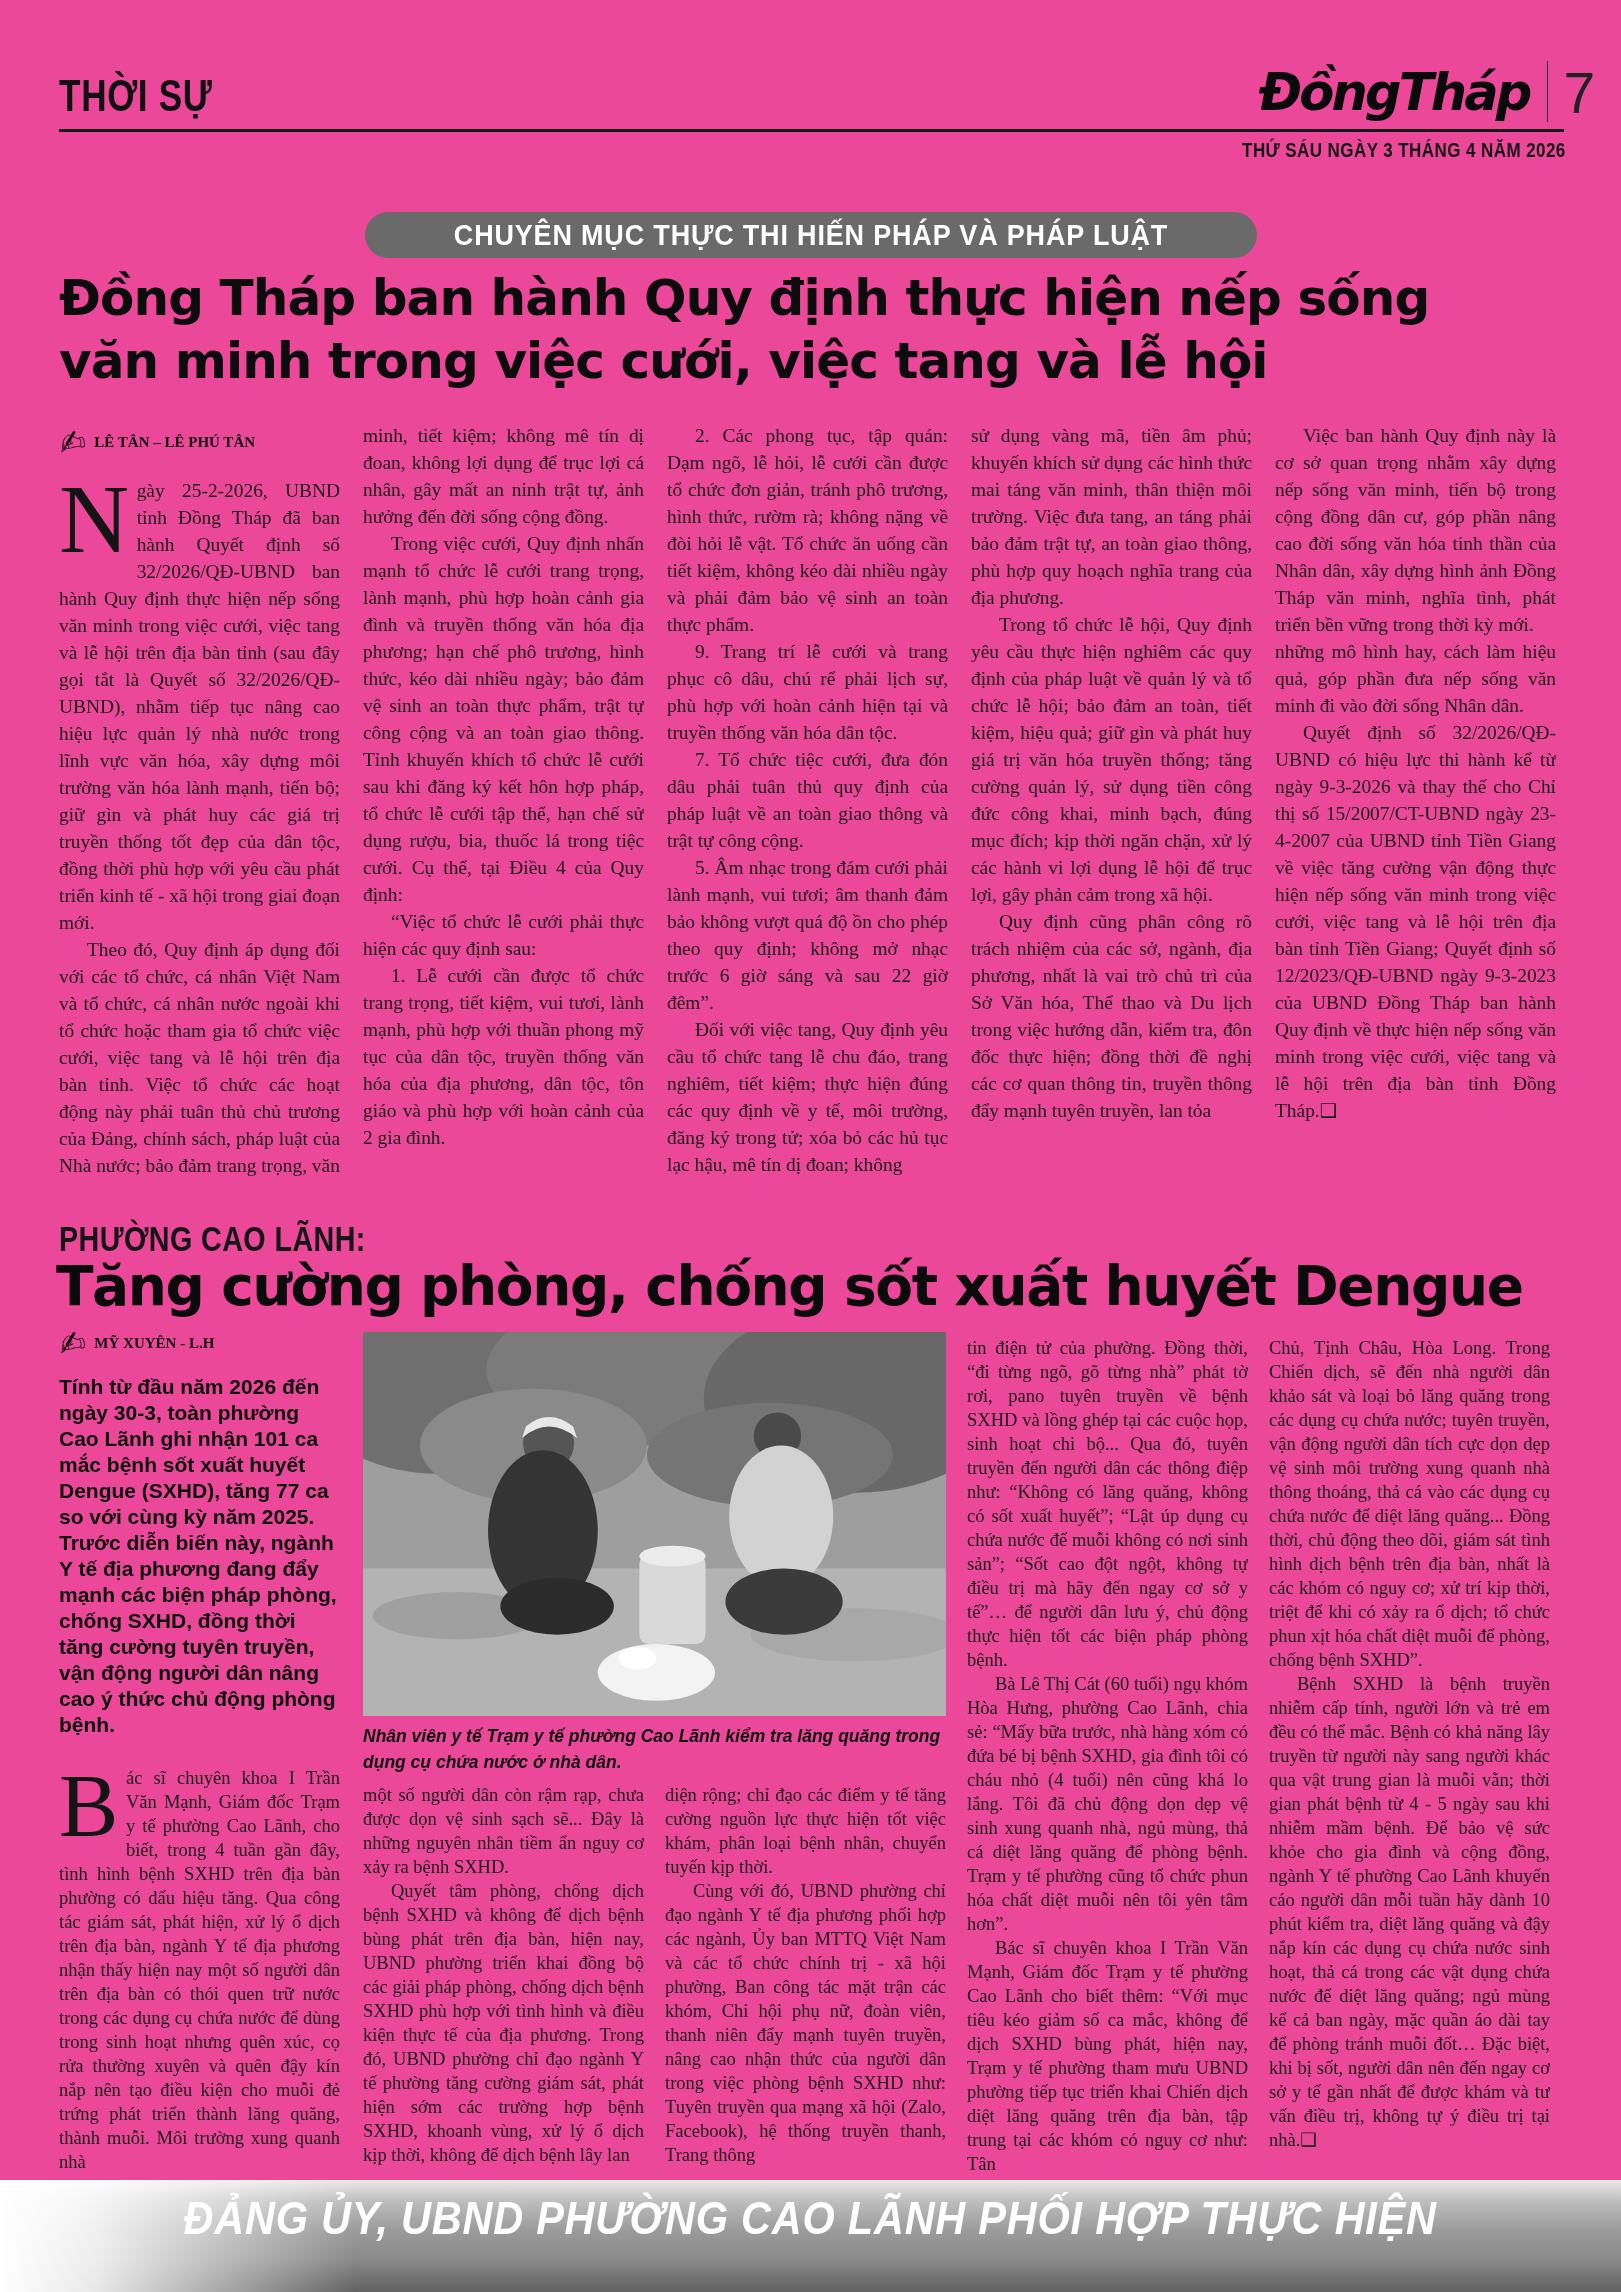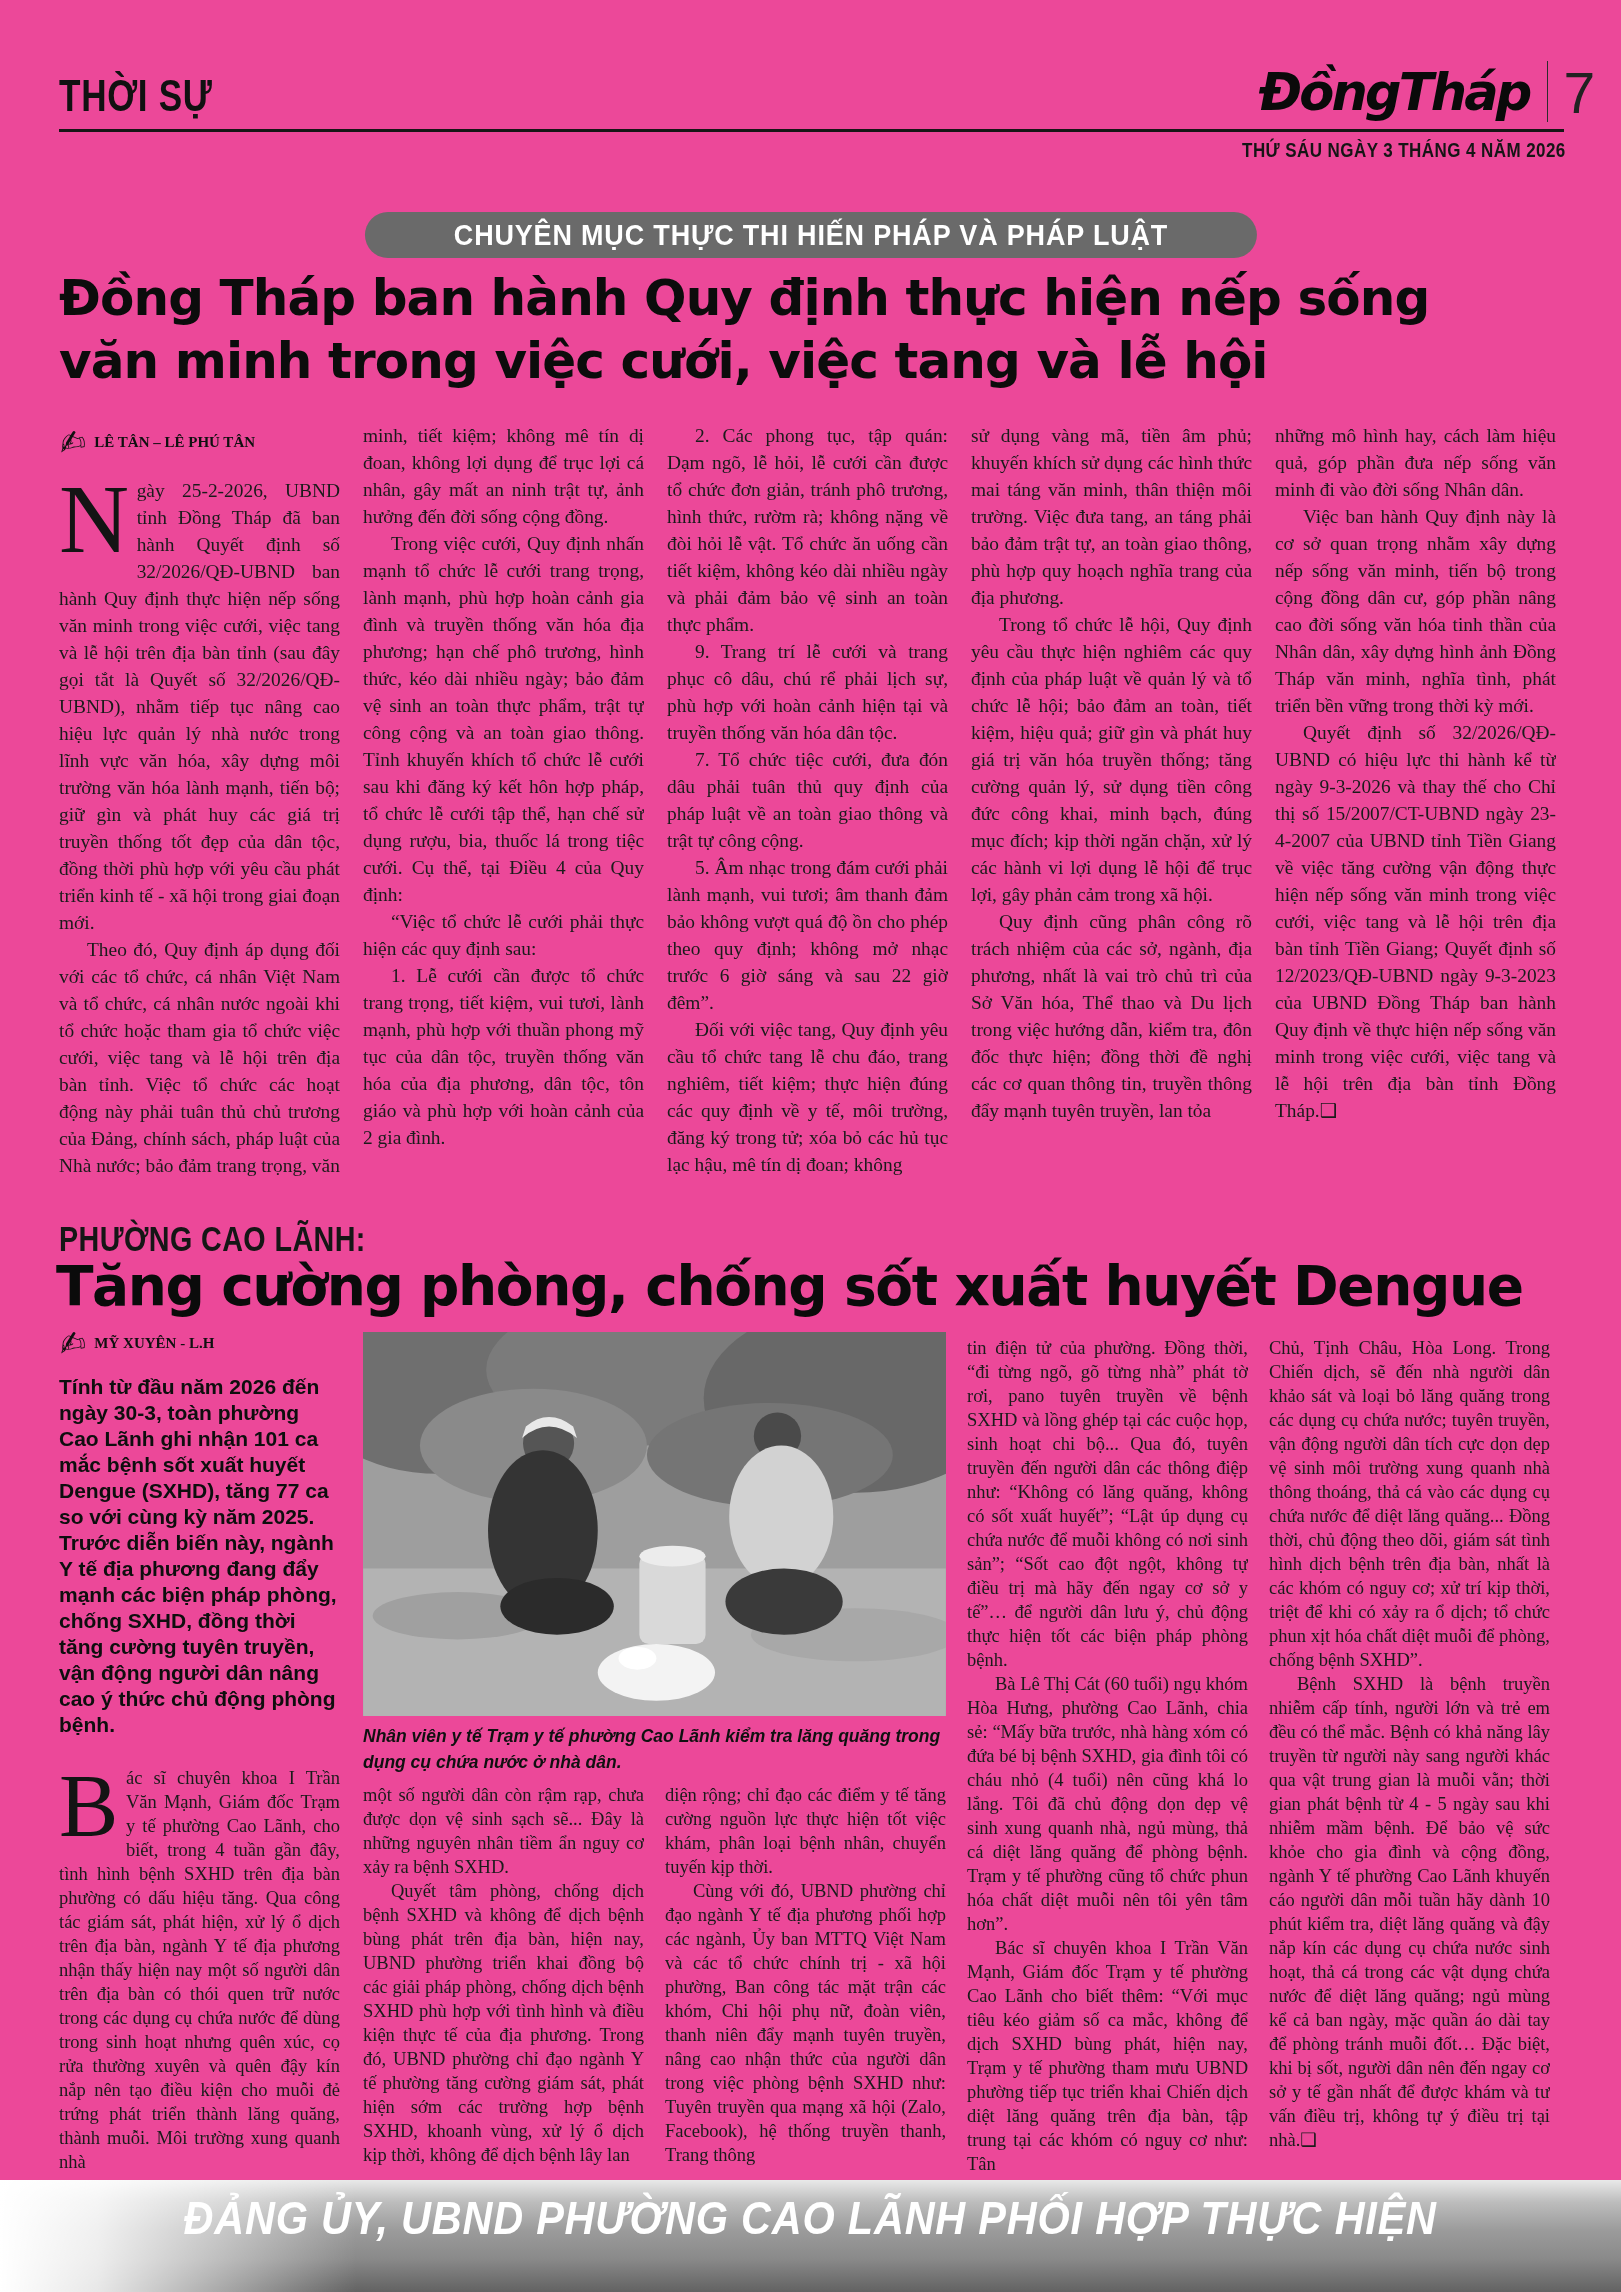--- a/index.html
+++ b/index.html
@@ -143,22 +143,22 @@
       <p class="bp indent">7. Tổ chức tiệc cưới, đưa đón dâu phải tuân thủ quy định của pháp luật về an toàn giao thông và trật tự công cộng.</p>
       <p class="bp indent">5. Âm nhạc trong đám cưới phải lành mạnh, vui tươi; âm thanh đảm bảo không vượt quá độ ồn cho phép theo quy định; không mở nhạc trước 6 giờ sáng và sau 22 giờ đêm”.</p>
       <p class="bp indent">Đối với việc tang, Quy định yêu cầu tổ chức tang lễ chu đáo, trang nghiêm, tiết kiệm; thực hiện đúng các quy định về y tế, môi trường, đăng ký trong tử; xóa bỏ các hủ tục lạc hậu, mê tín dị đoan; không</p>
     </div>
     <div class="col">
       <p class="bp">sử dụng vàng mã, tiền âm phủ; khuyến khích sử dụng các hình thức mai táng văn minh, thân thiện môi trường. Việc đưa tang, an táng phải bảo đảm trật tự, an toàn giao thông, phù hợp quy hoạch nghĩa trang của địa phương.</p>
       <p class="bp indent">Trong tổ chức lễ hội, Quy định yêu cầu thực hiện nghiêm các quy định của pháp luật về quản lý và tổ chức lễ hội; bảo đảm an toàn, tiết kiệm, hiệu quả; giữ gìn và phát huy giá trị văn hóa truyền thống; tăng cường quản lý, sử dụng tiền công đức công khai, minh bạch, đúng mục đích; kịp thời ngăn chặn, xử lý các hành vi lợi dụng lễ hội để trục lợi, gây phản cảm trong xã hội.</p>
       <p class="bp indent">Quy định cũng phân công rõ trách nhiệm của các sở, ngành, địa phương, nhất là vai trò chủ trì của Sở Văn hóa, Thể thao và Du lịch trong việc hướng dẫn, kiểm tra, đôn đốc thực hiện; đồng thời đề nghị các cơ quan thông tin, truyền thông đẩy mạnh tuyên truyền, lan tỏa</p>
     </div>
     <div class="col">
+      <p class="bp indent">Việc ban hành Quy định này là cơ sở quan trọng nhằm xây dựng nếp sống văn minh, tiến bộ trong cộng đồng dân cư, góp phần nâng cao đời sống văn hóa tinh thần của Nhân dân, xây dựng hình ảnh Đồng Tháp văn minh, nghĩa tình, phát triển bền vững trong thời kỳ mới.</p>
       <p class="bp">những mô hình hay, cách làm hiệu quả, góp phần đưa nếp sống văn minh đi vào đời sống Nhân dân.</p>
-      <p class="bp indent">Việc ban hành Quy định này là cơ sở quan trọng nhằm xây dựng nếp sống văn minh, tiến bộ trong cộng đồng dân cư, góp phần nâng cao đời sống văn hóa tinh thần của Nhân dân, xây dựng hình ảnh Đồng Tháp văn minh, nghĩa tình, phát triển bền vững trong thời kỳ mới.</p>
       <p class="bp indent">Quyết định số 32/2026/QĐ-UBND có hiệu lực thi hành kể từ ngày 9-3-2026 và thay thế cho Chỉ thị số 15/2007/CT-UBND ngày 23-4-2007 của UBND tỉnh Tiền Giang về việc tăng cường vận động thực hiện nếp sống văn minh trong việc cưới, việc tang và lễ hội trên địa bàn tỉnh Tiền Giang; Quyết định số 12/2023/QĐ-UBND ngày 9-3-2023 của UBND Đồng Tháp ban hành Quy định về thực hiện nếp sống văn minh trong việc cưới, việc tang và lễ hội trên địa bàn tỉnh Đồng Tháp.❑</p>
     </div>
   </div>
 
   <div class="a2-kicker">PHƯỜNG CAO LÃNH:</div>
   <div class="a2-title">Tăng cường phòng, chống sốt xuất huyết Dengue</div>
   <div class="a2-byline byline">
     <span class="pen-icon">✍</span>
     <span class="byline-name">MỸ XUYÊN - L.H</span>
   </div>

